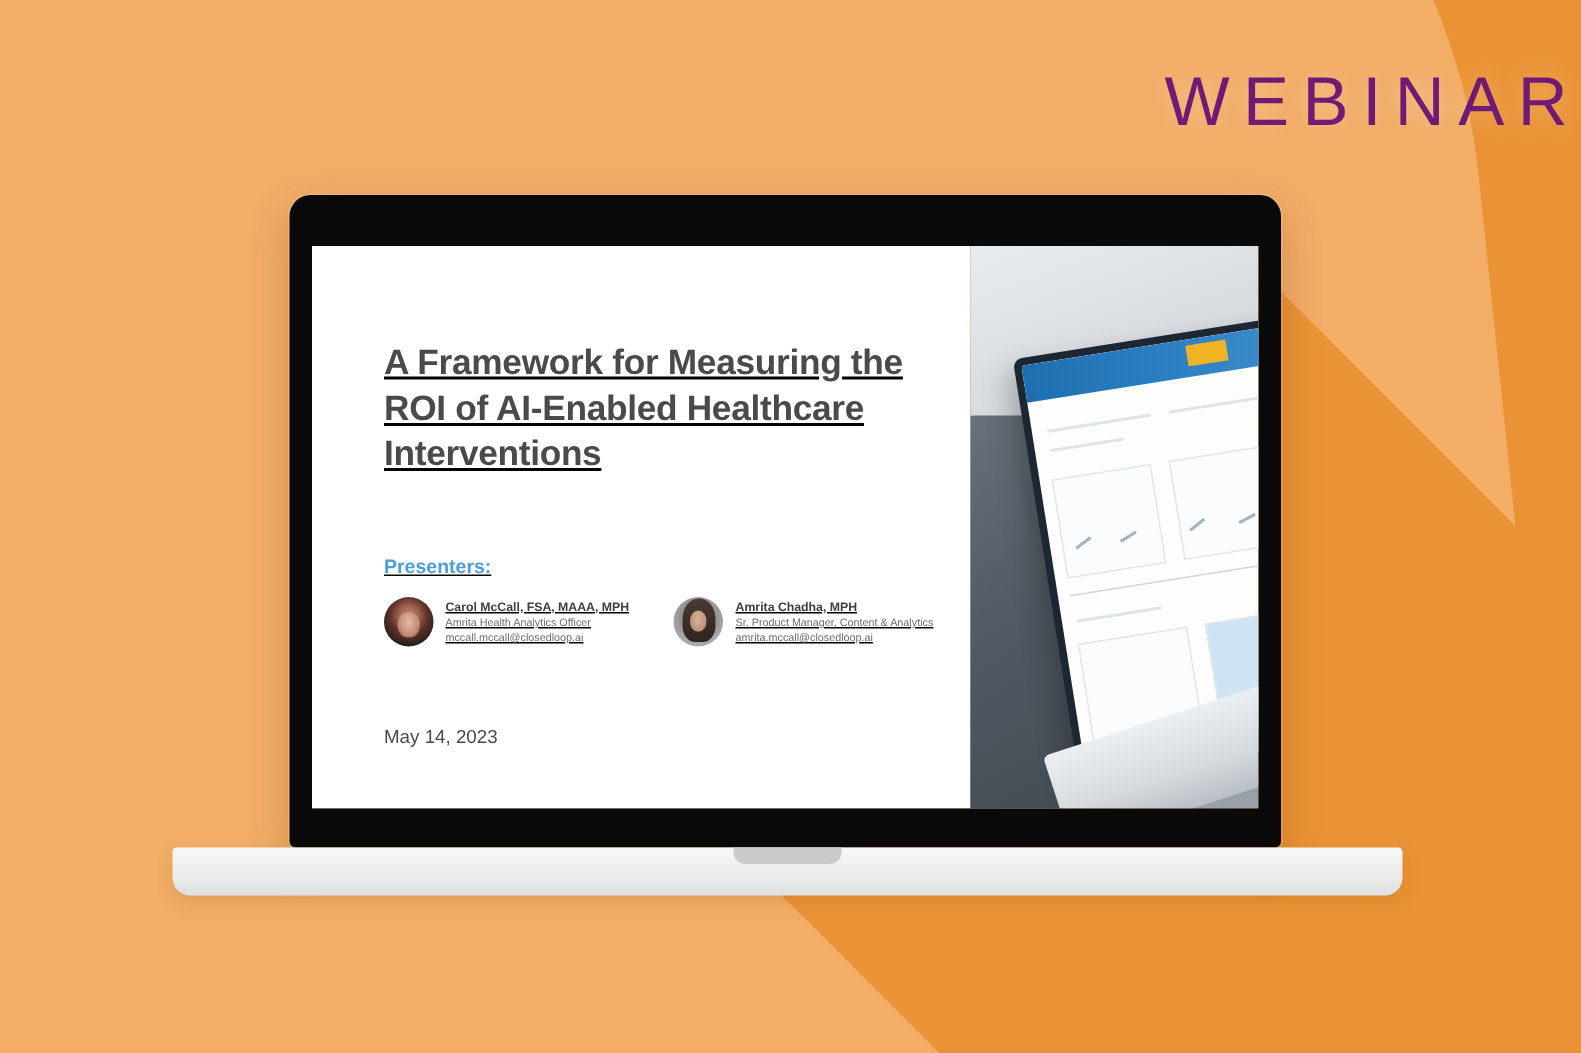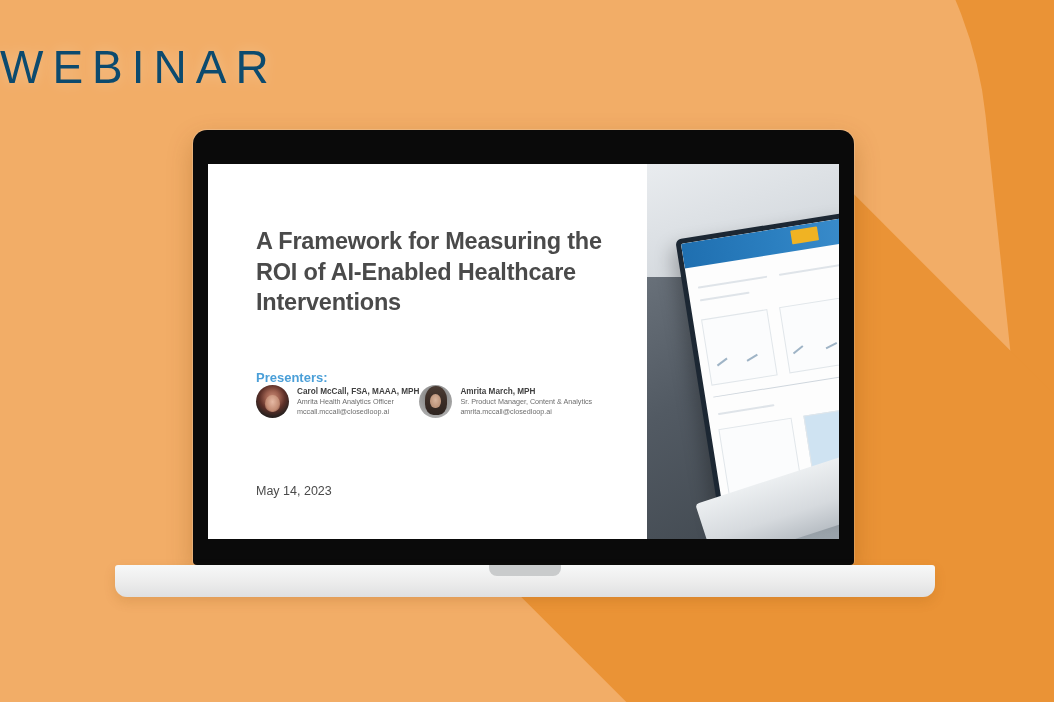--- a/index.html
+++ b/index.html
@@ -43,25 +43,25 @@
     transform: rotate(45deg);
     transform-origin: center;
   }
 
   
   .webinar-heading {
     position: absolute;
     top: 40px;
     left: 0;
     width: 1054px;
-    text-align: left;
+    text-align: right;
     font-size: 46px;
     font-weight: 400;
     letter-spacing: 9px;
-    color: #0c4a6e;
+    color: #701a75;
     text-shadow: 0 0 14px rgba(255,255,255,0.28);
     z-index: 5;
   }
 
   
   .laptop {
     position: absolute;
     left: 193px;
     top: 130px;
     width: 661px;
@@ -79,20 +79,21 @@
     padding: 34px 15px 26px 15px;
   }
 
   .screen {
     position: relative;
     width: 100%;
     height: 100%;
     background: #a16207;
     display: flex;
     overflow: hidden;
+    text-decoration: underline;
   }
 
   
   .slide {
     position: relative;
     width: 69.5%;
     height: 100%;
     background: #ffffff;
     padding: 62px 0 0 48px;
   }
@@ -107,22 +108,23 @@
   }
 
   .presenters-label {
     margin-top: 52px;
     font-size: 13px;
     font-weight: bold;
     color: #4a9fd8;
   }
 
   .presenter-row {
-    margin-top: 0;
+    margin-top: 13px;
     display: flex;
+    gap: 30px;
   }
 
   .presenter {
     display: flex;
     align-items: center;
     gap: 8px;
   }
 
   .avatar {
     width: 33px;
@@ -308,21 +310,21 @@
               <div class="presenter-info">
                 <div class="p-name">Carol McCall, FSA, MAAA, MPH</div>
                 <div class="p-role">Amrita Health Analytics Officer</div>
                 <div class="p-email">mccall.mccall@closedloop.ai</div>
               </div>
             </div>
 
             <div class="presenter">
               <div class="avatar avatar-b"></div>
               <div class="presenter-info">
-                <div class="p-name">Amrita March, MPH</div>
+                <div class="p-name">Amrita Chadha, MPH</div>
                 <div class="p-role">Sr. Product Manager, Content &amp; Analytics</div>
                 <div class="p-email">amrita.mccall@closedloop.ai</div>
               </div>
             </div>
 
           </div>
 
           <div class="slide-date">May 14, 2023</div>
         </div>
 

